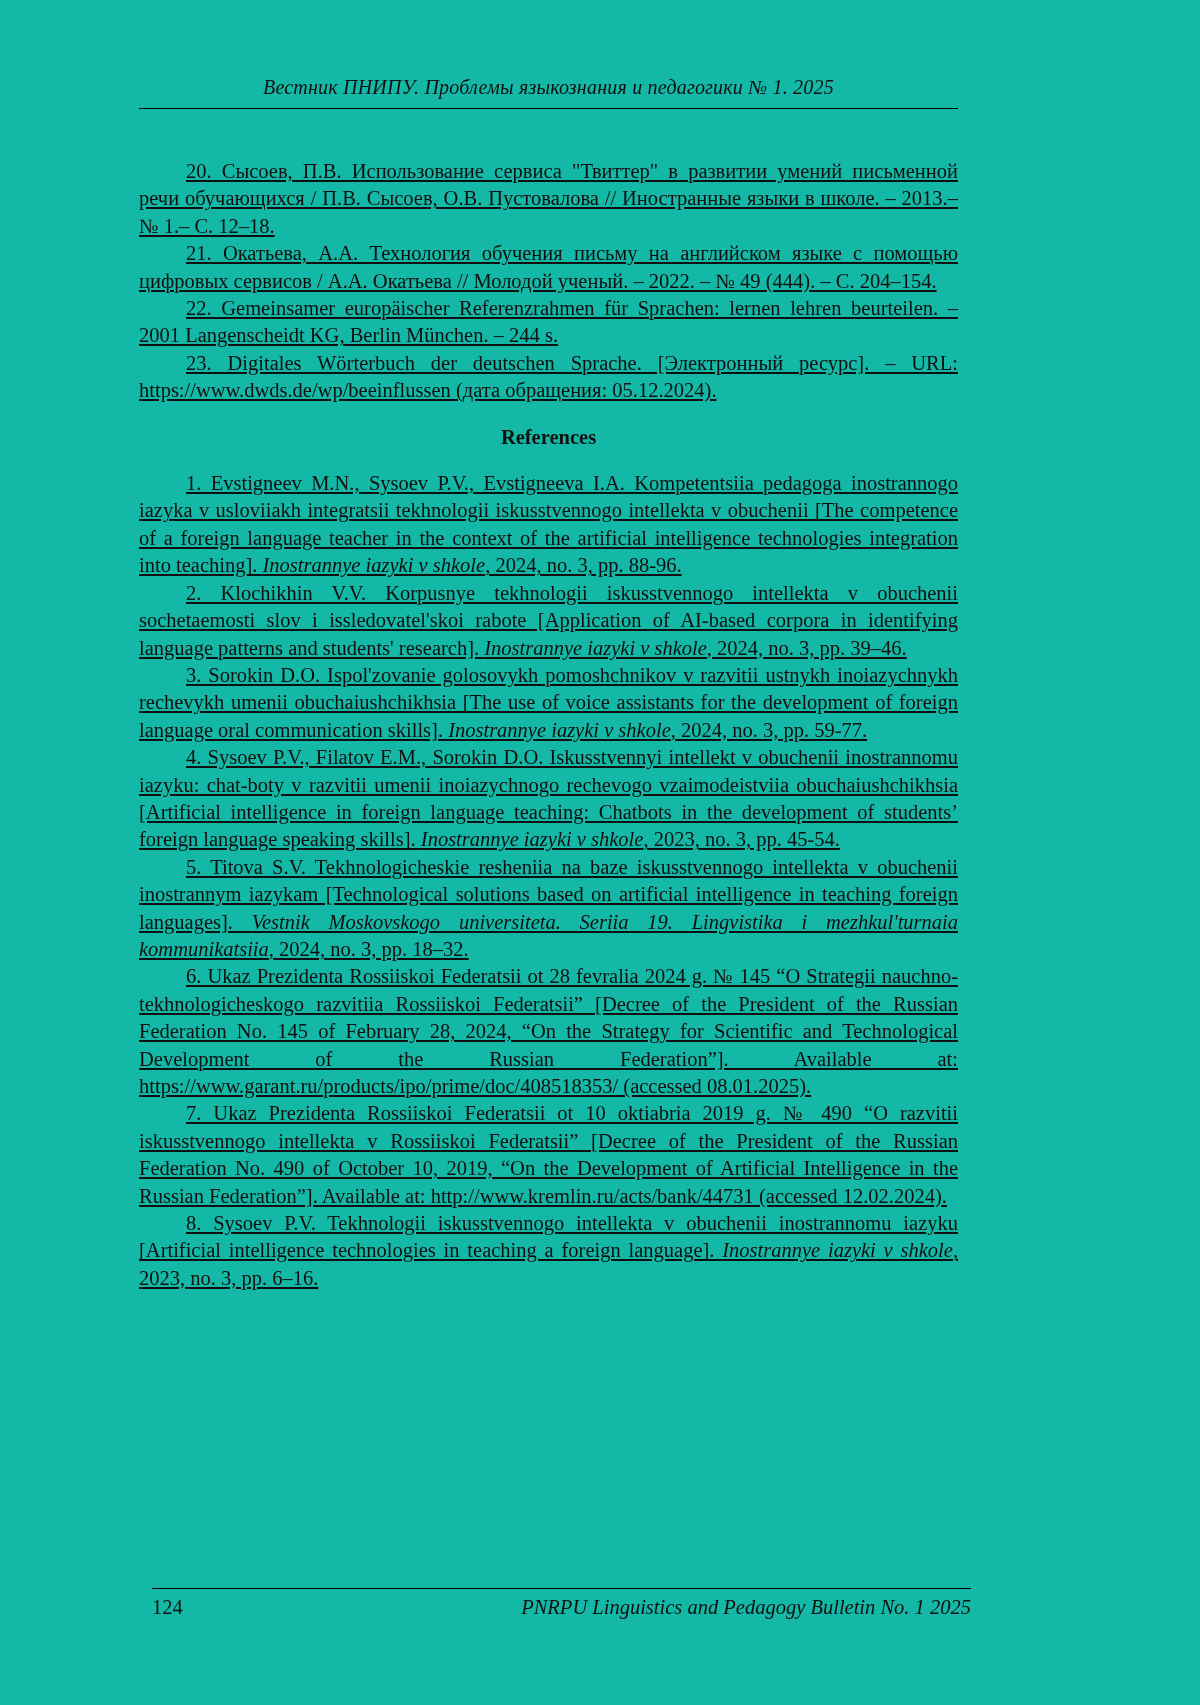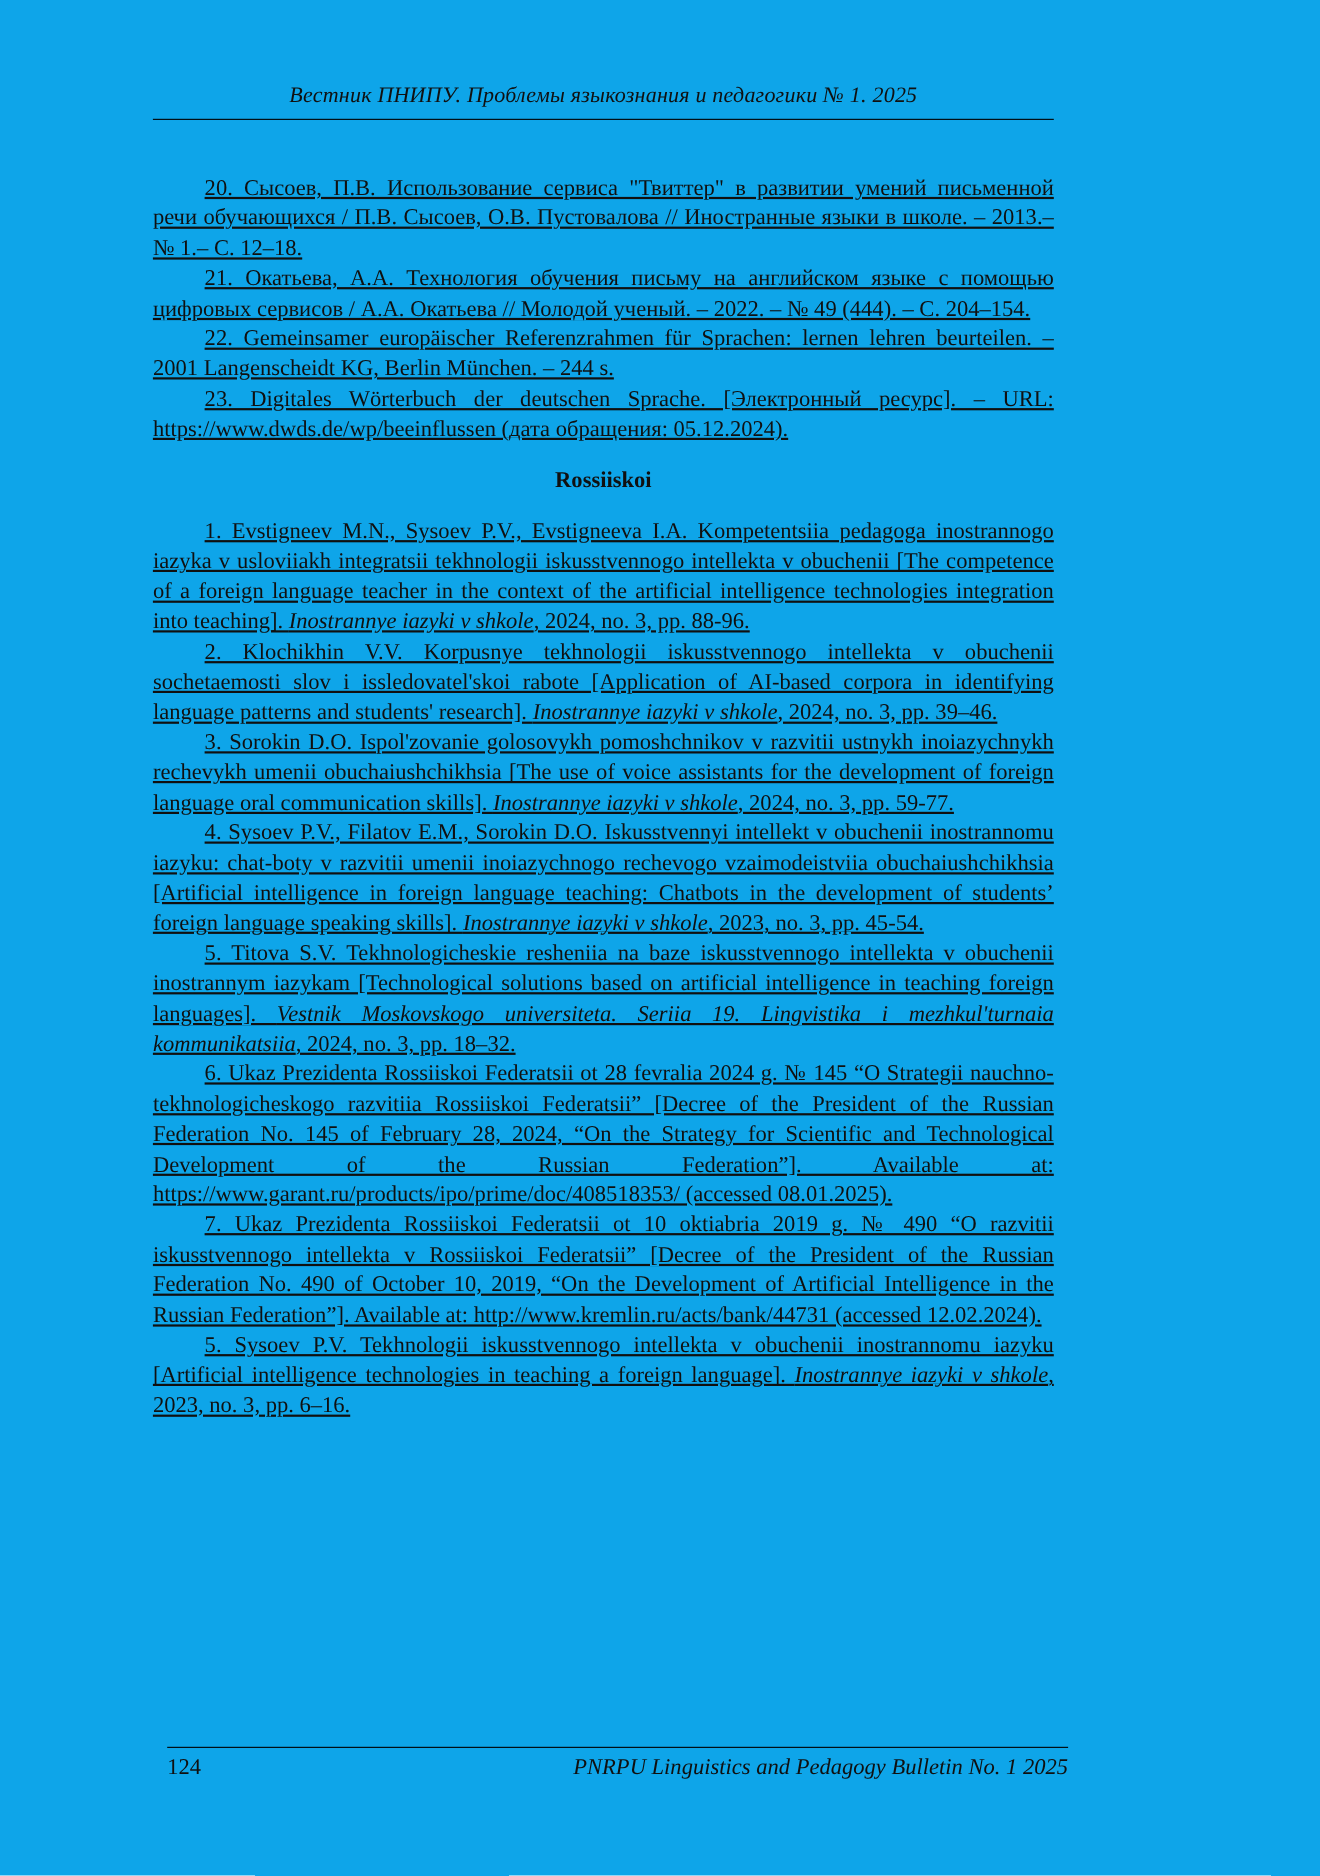--- a/index.html
+++ b/index.html
@@ -5,21 +5,21 @@
   * { box-sizing: border-box; }
   html, body {
     margin: 0;
     padding: 0;
     background: #ffffff;
   }
   .page {
     position: relative;
     width: 1200px;
     height: 1705px;
-    background: #0ea5e9;
+    background: #14b8a6;
     color: #101010;
     font-family: "Liberation Serif", serif;
     overflow: hidden;
   }
   .content-col {
     position: absolute;
     left: 139px;
     top: 0;
     width: 819px;
   }
@@ -91,21 +91,21 @@
       <hr class="head-rule">
     </header>
 
     <main class="body-text">
 
       <p class="para">20. Сысоев, П.В. Использование сервиса "Твиттер" в развитии умений письменной речи обучающихся / П.В. Сысоев, О.В. Пустовалова // Иностранные языки в школе. – 2013.– № 1.– С. 12–18.</p>
       <p class="para">21. Окатьева, А.А. Технология обучения письму на английском языке с помощью цифровых сервисов / А.А. Окатьева // Молодой ученый. – 2022. – № 49 (444). – С. 204–154.</p>
       <p class="para">22. Gemeinsamer europäischer Referenzrahmen für Sprachen: lernen lehren beurteilen. – 2001 Langenscheidt KG, Berlin München. – 244 s.</p>
       <p class="para">23. Digitales Wörterbuch der deutschen Sprache. [Электронный ресурс]. – URL: https://www.dwds.de/wp/beeinflussen (дата обращения: 05.12.2024).</p>
 
-      <h2 class="refs-heading">Rossiiskoi</h2>
+      <h2 class="refs-heading">References</h2>
 
       <p class="para">
         <span>1. Evstigneev M.N., Sysoev P.V., Evstigneeva I.A. Kompetentsiia pedagoga inostrannogo iazyka v usloviiakh integratsii tekhnologii iskusstvennogo intellekta v obuchenii [The competence of a foreign language teacher in the context of the artificial intelligence technologies integration into teaching]. </span><span class="italic">Inostrannye iazyki v shkole</span><span>, 2024, no. 3, pp. 88-96.</span>
       </p>
       <p class="para">
         <span>2. Klochikhin V.V. Korpusnye tekhnologii iskusstvennogo intellekta v obuchenii sochetaemosti slov i issledovatel'skoi rabote [Application of AI-based corpora in identifying language patterns and students' research]. </span><span class="italic">Inostrannye iazyki v shkole</span><span>, 2024, no. 3, pp. 39–46.</span>
       </p>
       <p class="para">
         <span>3. Sorokin D.O. Ispol'zovanie golosovykh pomoshchnikov v razvitii ustnykh inoiazychnykh rechevykh umenii obuchaiushchikhsia [The use of voice assistants for the development of foreign language oral communication skills]. </span><span class="italic">Inostrannye iazyki v shkole</span><span>, 2024, no. 3, pp. 59-77.</span>
       </p>
@@ -115,21 +115,21 @@
       <p class="para">
         <span>5. Titova S.V. Tekhnologicheskie resheniia na baze iskusstvennogo intellekta v obuchenii inostrannym iazykam [Technological solutions based on artificial intelligence in teaching foreign languages]. </span><span class="italic">Vestnik Moskovskogo universiteta. Seriia 19. Lingvistika i mezhkul'turnaia kommunikatsiia</span><span>, 2024, no. 3, pp. 18–32.</span>
       </p>
       <p class="para">
         <span>6. Ukaz Prezidenta Rossiiskoi Federatsii ot 28 fevralia 2024 g. № 145 “O Strategii nauchno-tekhnologicheskogo razvitiia Rossiiskoi Federatsii” [Decree of the President of the Russian Federation No. 145 of February 28, 2024, “On the Strategy for Scientific and Technological Development of the Russian Federation”]. Available at: https://www.garant.ru/products/ipo/prime/doc/408518353/ (accessed 08.01.2025).</span><span class="italic"></span><span></span>
       </p>
       <p class="para">
         <span>7. Ukaz Prezidenta Rossiiskoi Federatsii ot 10 oktiabria 2019 g. № 490 “O razvitii iskusstvennogo intellekta v Rossiiskoi Federatsii” [Decree of the President of the Russian Federation No. 490 of October 10, 2019, “On the Development of Artificial Intelligence in the Russian Federation”]. Available at: http://www.kremlin.ru/acts/bank/44731 (accessed 12.02.2024).</span><span class="italic"></span><span></span>
       </p>
       <p class="para">
-        <span>5. Sysoev P.V. Tekhnologii iskusstvennogo intellekta v obuchenii inostrannomu iazyku [Artificial intelligence technologies in teaching a foreign language]. </span><span class="italic">Inostrannye iazyki v shkole</span><span>, 2023, no. 3, pp. 6–16.</span>
+        <span>8. Sysoev P.V. Tekhnologii iskusstvennogo intellekta v obuchenii inostrannomu iazyku [Artificial intelligence technologies in teaching a foreign language]. </span><span class="italic">Inostrannye iazyki v shkole</span><span>, 2023, no. 3, pp. 6–16.</span>
       </p>
 
     </main>
   </div>
 
   <footer class="page-footer">
     <hr class="foot-rule">
     <div class="foot-row">
       <span>124</span>
       <span class="foot-journal">PNRPU Linguistics and Pedagogy Bulletin No. 1 2025</span>

